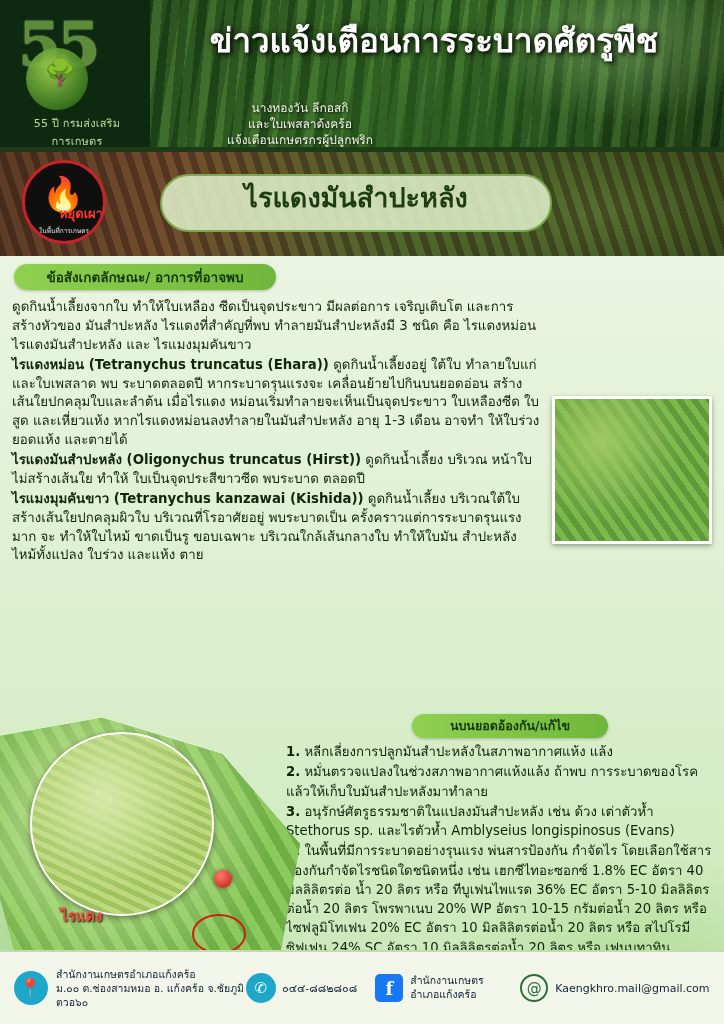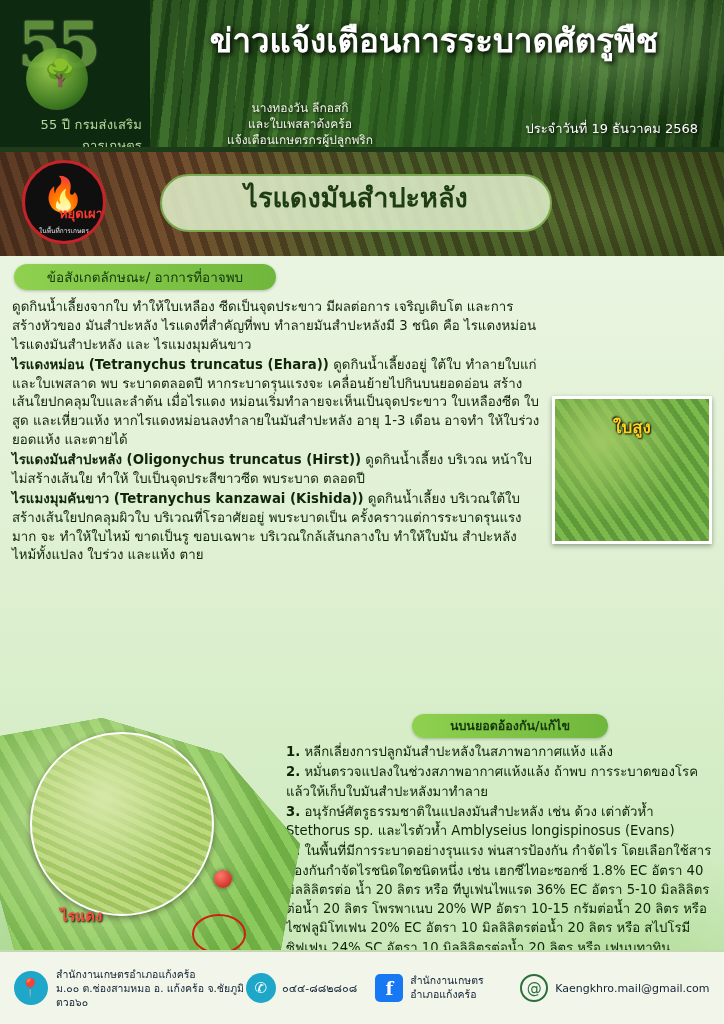--- a/index.html
+++ b/index.html
@@ -42,21 +42,21 @@
     width: 62px; height: 62px; border-radius: 50%;
     background: radial-gradient(circle at 40% 35%, #9fd14f, #3d7a20 70%, #1d4510);
     opacity: .92;
   }
   .logo-tree {
     position: absolute; left: 44px; top: 58px;
     font-size: 26px; color: #e6f3cf;
   }
   .logo-caption {
     position: absolute; left: 12px; top: 114px;
-    font-size: 13px; color: #b7d99a; width: 130px; text-align: right;
+    font-size: 11px; color: #b7d99a; width: 130px; text-align: center;
     letter-spacing: .2px;
   }
   .header-title {
     position: absolute; left: 156px; top: 22px; width: 556px;
     text-align: center;
     font-size: 33px; font-weight: bold; color: #ffffff;
     text-shadow: 2px 2px 4px rgba(0,0,0,.85), 0 0 10px rgba(0,0,0,.6);
     line-height: 1.15;
   }
   .header-sub {
@@ -125,21 +125,21 @@
       linear-gradient(180deg,#eaf5e1 0%, #dff0d2 40%, #d2ecc3 75%, #c6e7b6 100%);
   }
 
   .obs-tab {
     position: absolute; left: 14px; top: 8px; width: 262px; height: 26px;
     background: linear-gradient(90deg,#8fd14f,#6fb73c);
     border-radius: 13px;
     display: flex; align-items: center; justify-content: center;
     box-shadow: 0 1px 3px rgba(0,0,0,.25);
   }
-  .obs-tab span { font-size: 13.5px; font-weight: normal; color: #14370c; }
+  .obs-tab span { font-size: 13.5px; font-weight: bold; color: #14370c; }
 
   .article {
     position: absolute; left: 12px; top: 42px; width: 528px;
     font-size: 13.3px; line-height: 1.42; color: #10260a;
     text-align: left;
   }
   .article p { margin-bottom: 1px; }
   .article .hl { font-weight: bold; }
 
   
@@ -272,21 +272,20 @@
   <div class="logo-caption">55 ปี กรมส่งเสริมการเกษตร</div>
 
   <div class="header-title">ข่าวแจ้งเตือนการระบาดศัตรูพืช</div>
 
   <div class="header-sub">
     <div>นางทองวัน ลีกอสกิ</div>
     <div>และใบเพสลาด้งคร้อ</div>
     <div>แจ้งเตือนเกษตรกรผู้ปลูกพริก</div>
   </div>
 
-  <div class="header-date">ประจำวันที่ 19 ธันวาคม 2568</div>
   <div class="header-rule"></div>
 </div>
 
 <div class="band">
   <div class="fire-badge">
     <div class="flame">🔥</div>
     <div class="stop-text">หยุดเผา</div>
     <div class="stop-sub">ในพื้นที่การเกษตร</div>
   </div>
   <div class="band-pill">
@@ -312,21 +311,20 @@
       <span>ดูดกินน้ำเลี้ยง บริเวณ หน้าใบ ไม่สร้างเส้นใย ทำให้ ใบเป็นจุดประสีขาวซีด พบระบาด ตลอดปี</span>
     </p>
     <p>
       <span class="hl">ไรแมงมุมคันขาว (Tetranychus kanzawai (Kishida))</span>
       <span>ดูดกินน้ำเลี้ยง บริเวณใต้ใบ สร้างเส้นใยปกคลุมผิวใบ บริเวณที่โรอาศัยอยู่ พบระบาดเป็น ครั้งคราวแต่การระบาดรุนแรงมาก จะ ทำให้ใบไหม้ ขาดเป็นรู ขอบเฉพาะ บริเวณใกล้เส้นกลางใบ ทำให้ใบมัน สำปะหลังไหม้ทั้งแปลง ใบร่วง และแห้ง ตาย</span>
     </p>
   </div>
 
   <div class="photo photo-1">
     <div class="ph1-bg"></div>
-    <div class="photo-label">ใบสูง</div>
   </div>
 
   <div class="guide-tab">
     <span>นบนยอดอ้องกัน/แก้ไข</span>
   </div>
 
   <ul class="guide-list">
     <li>
       <span class="num">1.</span>
       <span>หลีกเลี่ยงการปลูกมันสำปะหลังในสภาพอากาศแห้ง แล้ง</span>

